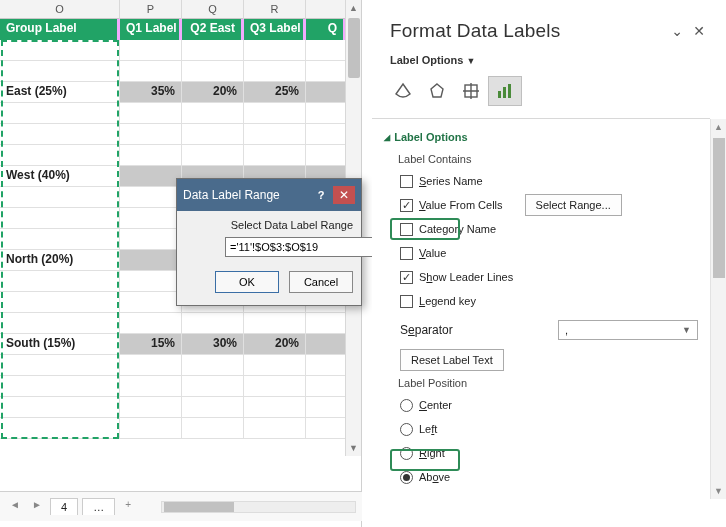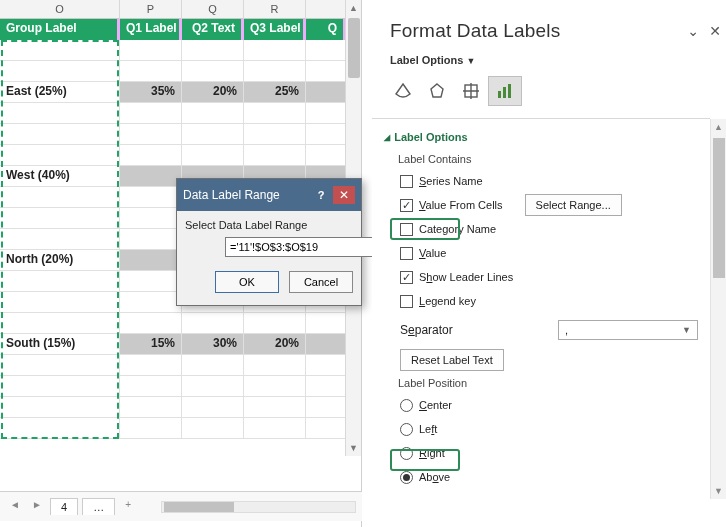--- a/index.html
+++ b/index.html
@@ -121,21 +121,21 @@
     color: #fff;
     display: flex;
     align-items: center;
     height: 32px;
     padding: 0 6px;
   }
   .dlg-title .t { flex: 1; font-size: 12px; }
   .dlg-title .help { width: 16px; text-align: center; color: #fff; font-weight: bold; }
   .dlg-title .close { width: 22px; height: 18px; background: #c35050; color: #fff; text-align: center; line-height: 18px; font-size: 12px; margin-left: 4px; }
   .dlg-body { padding: 8px; }
-  .dlg-label { margin-bottom: 6px; }
+  .dlg-label { margin-bottom: 6px; text-align: right; }
   .refbox { display: flex; padding-left: 40px; }
   .refbox input {
     flex: 1; height: 20px; font-size: 11px; padding: 1px 4px;
     border: 1px solid #7a7a7a; background: #fff;
   }
   .refbox .collapse {
     width: 20px; height: 20px; border: 1px solid #7a7a7a; border-left: none;
     background: #efefef; text-align: center; line-height: 18px; font-size: 11px;
   }
   .dlg-buttons { display: flex; justify-content: flex-end; gap: 10px; margin-top: 14px; margin-bottom: 4px; }
@@ -146,21 +146,21 @@
   .dlg-buttons button.ok { border: 1px solid #3a6ea5; }
 
   
   .pane {
     position: absolute;
     left: 372px; top: 0;
     width: 354px; height: 527px;
     background: #fff;
   }
   .pane-header {
-    padding: 20px 0 6px 18px;
+    padding: 20px 16px 6px 18px;
     display: flex; align-items: center; justify-content: space-between;
   }
   .pane-title { font-size: 19px; color: #333; font-weight: 400; flex: 1; letter-spacing: .2px; }
   .pane-ctrl { width: 22px; text-align: center; color: #555; font-size: 14px; }
   .pane-sub { padding: 0 18px; font-weight: bold; font-size: 11px; color: #333; margin-top: 6px; }
   .pane-iconrow { display: flex; gap: 0; padding: 10px 14px 12px 14px; }
   .pane-iconrow .pi {
     width: 34px; height: 30px;
     display: flex; align-items: center; justify-content: center;
     border: 1px solid transparent;
@@ -222,21 +222,21 @@
   <div class="colheads">
     <div>O</div>
     <div>P</div>
     <div>Q</div>
     <div>R</div>
     <div></div>
   </div>
   <div class="headerrow">
     <div>Group Label</div>
     <div>Q1 Label</div>
-    <div>Q2 Text</div>
+    <div>Q2 East</div>
     <div>Q3 Label</div>
     <div>Q</div>
   </div>
   <div class="grid-area">
     <div class="marching"></div>
     <div class="gridrow">
         <div class="grouplabel"></div>
         <div></div>
         <div></div>
         <div></div>

